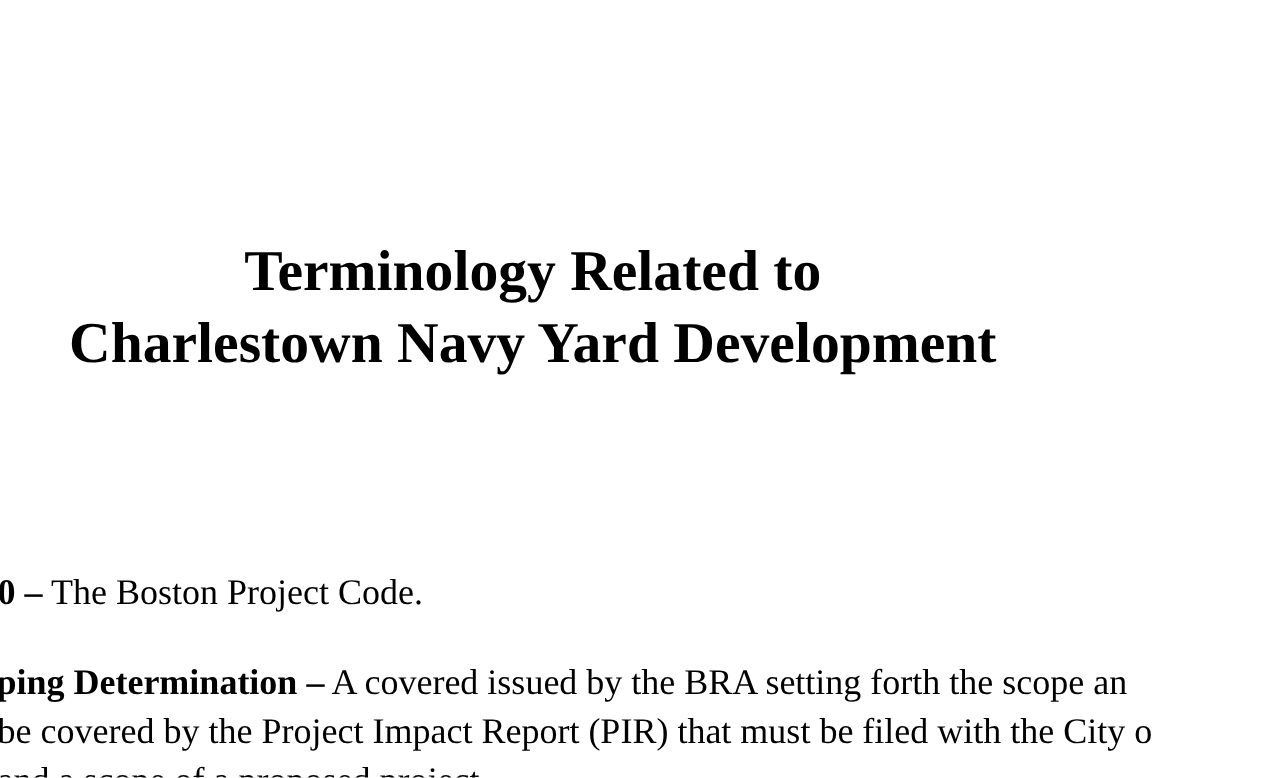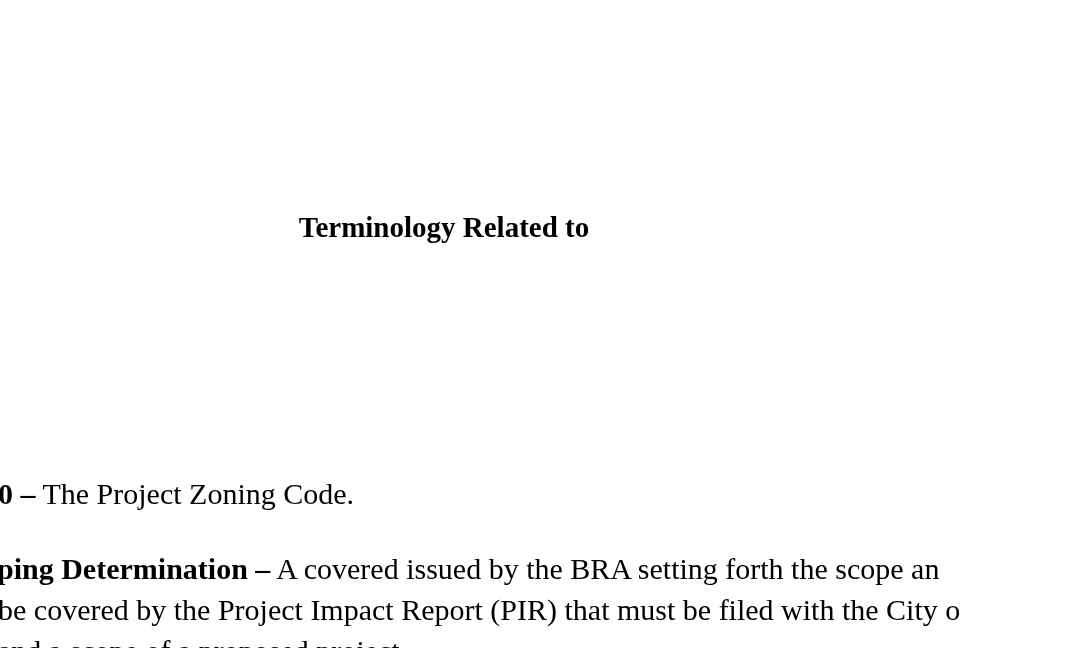--- a/index.html
+++ b/index.html
@@ -1,36 +1,37 @@
 <!DOCTYPE html>
 <html><head>
 <meta charset="utf-8">
 <style>
   html, body { margin: 0; padding: 0; background: #ffffff; }
   body { width: 1070px; height: 648px; overflow: hidden; position: relative;
          font-family: "Liberation Serif", serif; color: #000; }
   .title { position: absolute; left: 0; width: 888px; text-align: center;
-           font-weight: bold; font-size: 29px; line-height: 60px; top: 197px; }
+           font-weight: bold; font-size: 48px; line-height: 60px; top: 197px; }
   .title div { white-space: nowrap; }
   .entry { position: absolute; left: -2px; font-size: 30px; line-height: 41px; white-space: nowrap; }
   .entry b { font-weight: bold; }
   .e1 { top: 473px; }
   .e2 { top: 548px; left: -18px; }
 </style>
 </head>
 <body>
 
 <div>
   <div class="title">
     <div>Terminology Related to</div>
+    <div>Charlestown Navy Yard Development</div>
   </div>
 
   <div class="entry e1">
     <b>0 –</b>
-    <span>The Project Zoning Code.</span>
+    <span>The Boston Project Code.</span>
   </div>
 
   <div class="entry e2">
     <div>
       <b>oping Determination –</b>
       <span>A covered issued by the BRA setting forth the scope an</span>
     </div>
     <div style="padding-left:16px">be covered by the Project Impact Report (PIR) that must be filed with the City o</div>
     <div style="padding-left:16px">and a scope of a proposed project</div>
   </div>

